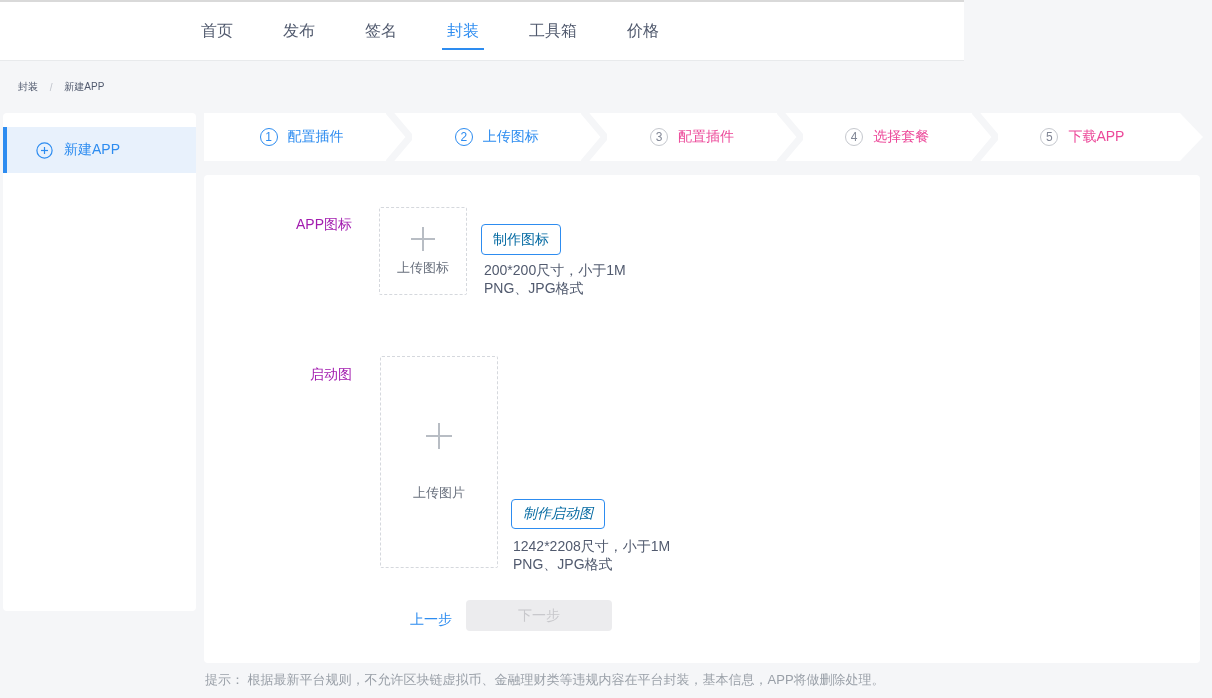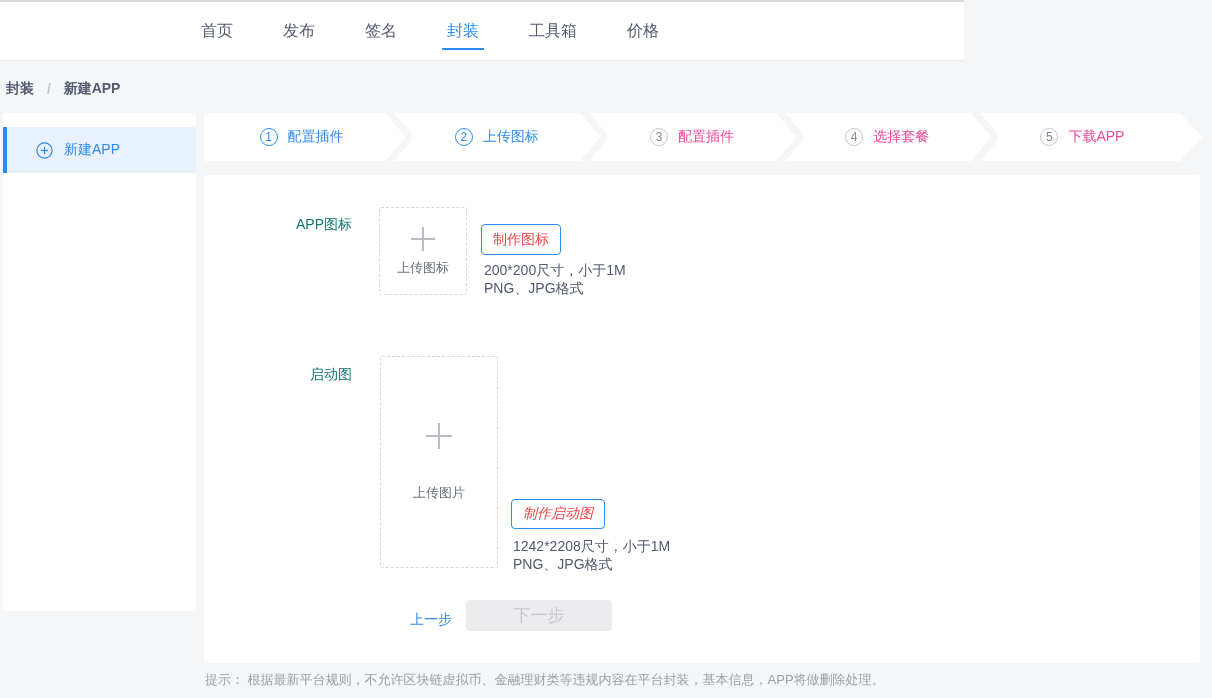--- a/index.html
+++ b/index.html
@@ -22,21 +22,21 @@
     font-size:16px; color:#515a6e; margin-right:50px; cursor:pointer; position:relative;
     line-height:20px;
   }
   .nav-item.active { color:#2d8cf0; }
   .nav-item.active::after {
     content:""; position:absolute; left:-5px; right:-5px; bottom:-9px; height:2px;
     background:#2d8cf0;
   }
 
   
-  .breadcrumb { position:absolute; left:6px; top:80px; font-size:14px;font-weight:bold; }
+  .breadcrumb { position:absolute; left:18px; top:80px; font-size:10px; }
   .breadcrumb span { vertical-align:middle; }
   .crumb { color:#515a6e; cursor:pointer; }
   .crumb-sep { color:#c0c4cc; margin:0 9px; }
 
   
   .sidebar {
     position:absolute; left:3px; top:113px; width:193px; height:498px;
     background:#fff; border-radius:4px; padding-top:14px;
   }
   .side-item {
@@ -74,44 +74,44 @@
     border-left:23px solid #fff;
   }
 
   
   .main-card {
     position:absolute; left:204px; top:175px; width:996px; height:488px;
     background:#fff; border-radius:4px;
   }
   .form-label {
     position:absolute; left:0; width:148px; text-align:right;
-    font-size:14px; color:#0f766e;
+    font-size:14px; color:#a21caf;
   }
   .upload-box {
     position:absolute; background:#fff; border:1px dashed #d5d8dd; border-radius:2px;
     display:flex; flex-direction:column; align-items:center; justify-content:center;
     cursor:pointer;
   }
   .upload-text { font-size:13px; color:#69707d; }
   .plain-btn {
-    position:absolute; background:#fff; border:1px solid #2d8cf0; color:#ef4444;
+    position:absolute; background:#fff; border:1px solid #2d8cf0; color:#0369a1;
     border-radius:4px; font-size:14px; cursor:pointer;
     font-family:"Liberation Sans","DejaVu Sans",sans-serif;
   }
   .hint { position:absolute; font-size:14px; color:#515a6e; line-height:14px; }
 
   .prev-link {
     position:absolute; left:206px; top:436px; background:none; border:none;
     color:#2d8cf0; font-size:14px; cursor:pointer;
     font-family:"Liberation Sans","DejaVu Sans",sans-serif;
   }
   .next-btn {
     position:absolute; left:262px; top:425px; width:146px; height:31px;
     background:#ececee; color:#c8c8cc; border:none; border-radius:4px;
-    font-size:17px; cursor:not-allowed;
+    font-size:14px; cursor:not-allowed;
     font-family:"Liberation Sans","DejaVu Sans",sans-serif;
   }
 
   
   .footer-tip { position:absolute; left:205px; top:671px; font-size:13px; color:#9aa0a8; }
 </style>
 </head>
 <body>
 
 <div class="topnav">

